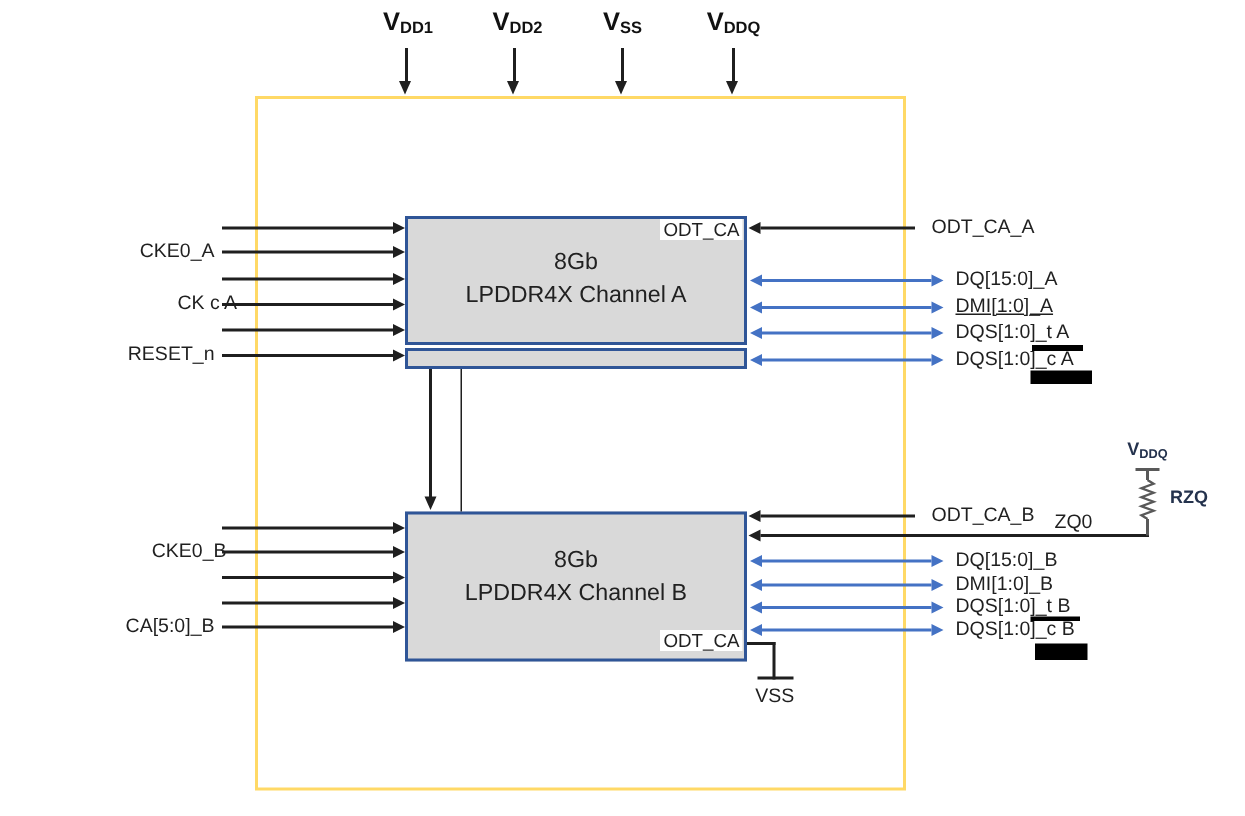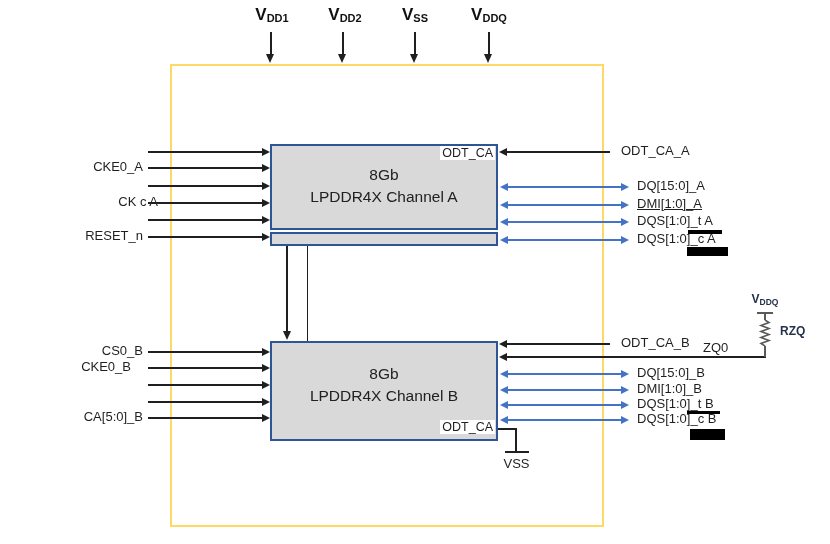--- a/index.html
+++ b/index.html
@@ -120,25 +120,24 @@
   <div class="tri tri-r b" style="left:621px;top:218px;"></div>
   <div class="lbl" style="left:637px;top:213px;">DQS[1:0]_t A</div>
   <div class="bar" style="left:688px;top:230px;width:34px;height:3.5px;"></div>
 
   <div class="tri tri-l b" style="left:500px;top:236px;"></div>
   <div class="hline b" style="left:508px;top:239px;width:113px;"></div>
   <div class="tri tri-r b" style="left:621px;top:236px;"></div>
   <div class="lbl" style="left:637px;top:231px;">DQS[1:0]_c A</div>
   <div class="bar" style="left:687px;top:247px;width:41px;height:9px;"></div>
 
-  <div class="lbl r" style="left:20px;top:343px;width:123px;">CS0_B</div>
   <div class="hline" style="left:148px;top:351px;width:114px;"></div>
   <div class="tri tri-r" style="left:262px;top:348px;"></div>
 
-  <div class="lbl r" style="left:8px;top:359px;width:123px;">CKE0_B</div>
+  <div class="lbl r" style="left:28px;top:359px;width:123px;">CKE0_B</div>
   <div class="hline" style="left:148px;top:367px;width:114px;"></div>
   <div class="tri tri-r" style="left:262px;top:364px;"></div>
 
   <div class="hline" style="left:148px;top:384px;width:114px;"></div>
   <div class="tri tri-r" style="left:262px;top:381px;"></div>
 
   <div class="hline" style="left:148px;top:401px;width:114px;"></div>
   <div class="tri tri-r" style="left:262px;top:398px;"></div>
 
   <div class="lbl r" style="left:20px;top:409px;width:123px;">CA[5:0]_B</div>

